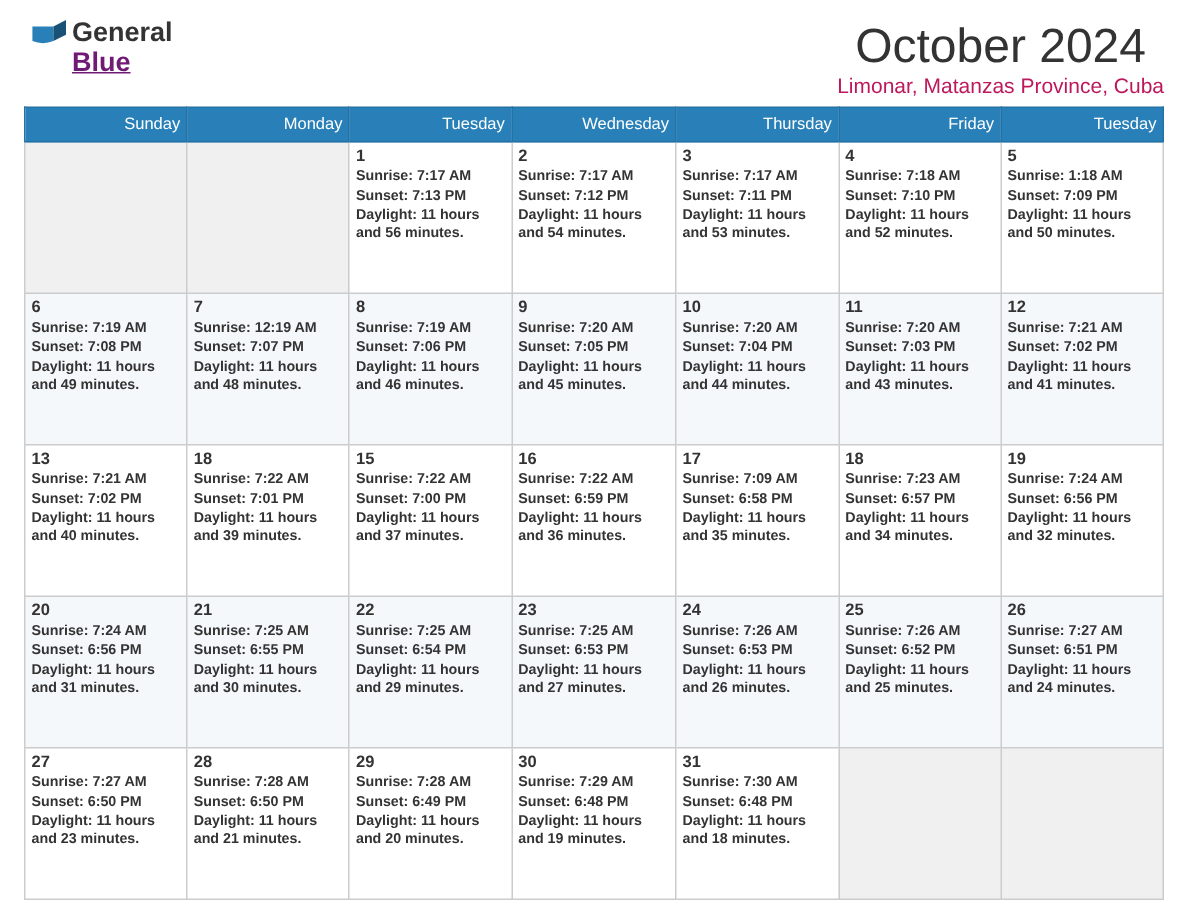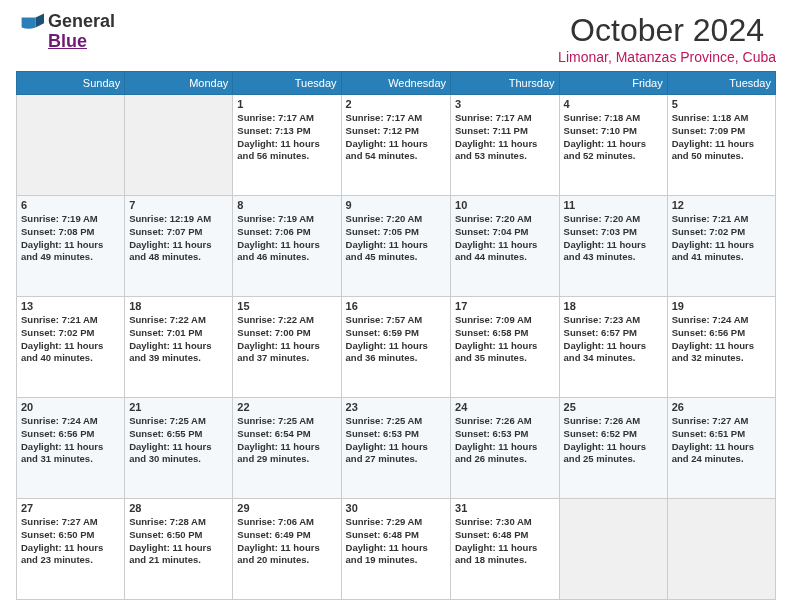--- a/index.html
+++ b/index.html
@@ -221,21 +221,21 @@
 Daylight: 11 hours and 39 minutes.</div>
           </td>
           <td>
             <span class="day-number">15</span>
             <div class="day-info">Sunrise: 7:22 AM
 Sunset: 7:00 PM
 Daylight: 11 hours and 37 minutes.</div>
           </td>
           <td>
             <span class="day-number">16</span>
-            <div class="day-info">Sunrise: 7:57 AM
+            <div class="day-info">Sunrise: 7:22 AM
 Sunset: 6:59 PM
 Daylight: 11 hours and 36 minutes.</div>
           </td>
           <td>
             <span class="day-number">17</span>
             <div class="day-info">Sunrise: 7:09 AM
 Sunset: 6:58 PM
 Daylight: 11 hours and 35 minutes.</div>
           </td>
           <td>
@@ -303,21 +303,21 @@
 Daylight: 11 hours and 23 minutes.</div>
           </td>
           <td>
             <span class="day-number">28</span>
             <div class="day-info">Sunrise: 7:28 AM
 Sunset: 6:50 PM
 Daylight: 11 hours and 21 minutes.</div>
           </td>
           <td>
             <span class="day-number">29</span>
-            <div class="day-info">Sunrise: 7:06 AM
+            <div class="day-info">Sunrise: 7:28 AM
 Sunset: 6:49 PM
 Daylight: 11 hours and 20 minutes.</div>
           </td>
           <td>
             <span class="day-number">30</span>
             <div class="day-info">Sunrise: 7:29 AM
 Sunset: 6:48 PM
 Daylight: 11 hours and 19 minutes.</div>
           </td>
           <td>

